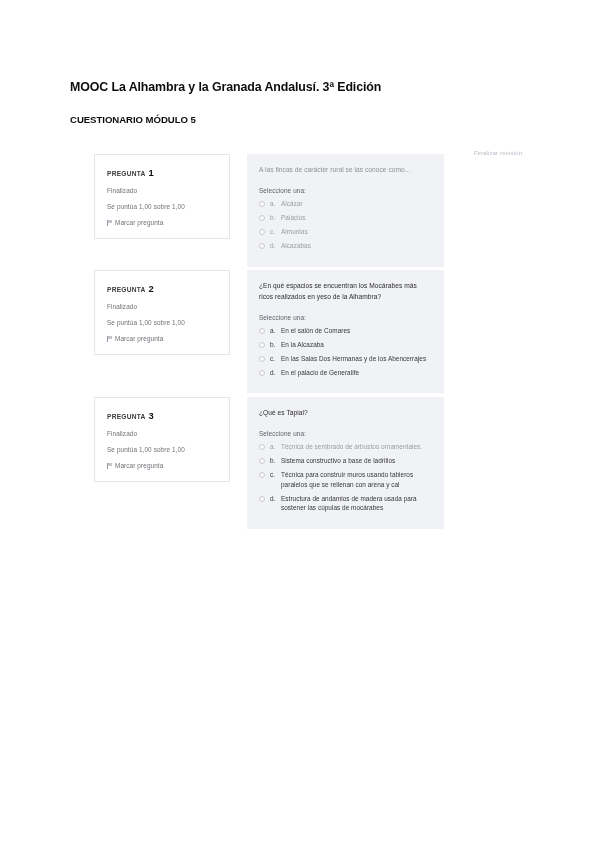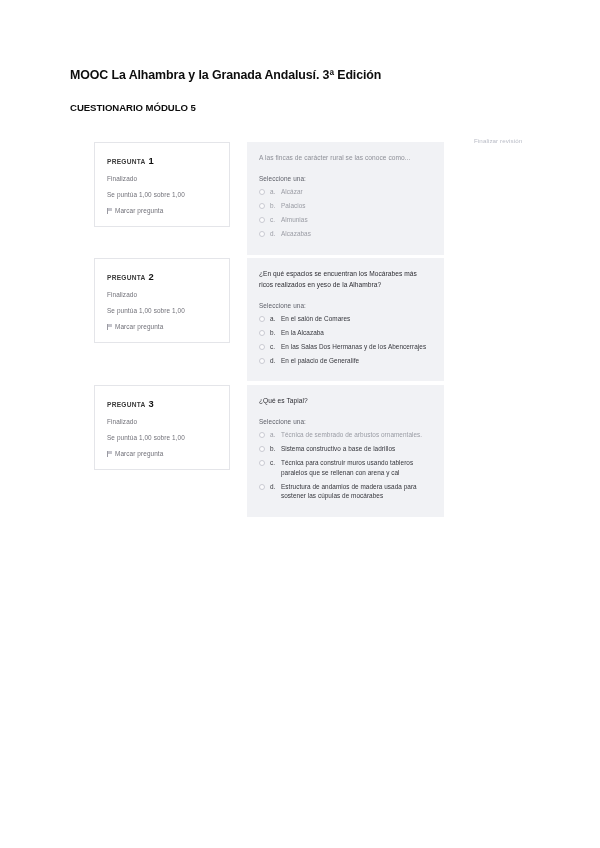--- a/index.html
+++ b/index.html
@@ -11,21 +11,21 @@
     width: 600px;
     height: 848px;
     position: relative;
     font-family: "Liberation Sans", sans-serif;
     color: #1a1a1a;
     overflow: hidden;
   }
 
   .page {
     position: absolute;
-    left: 0; top: 0;
+    left: 0; top: 12px;
     width: 600px;
     height: 712px;
     background: #ffffff;
   }
 
   
   .doc-title {
     position: absolute;
     left: 70px;
     top: 68px;

